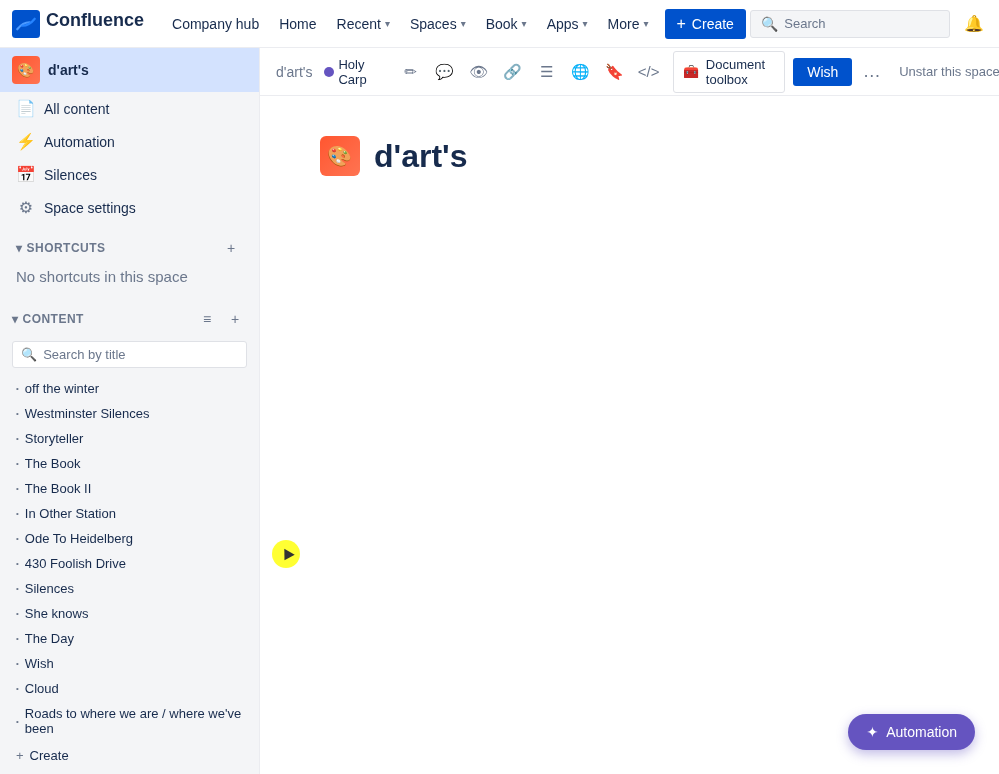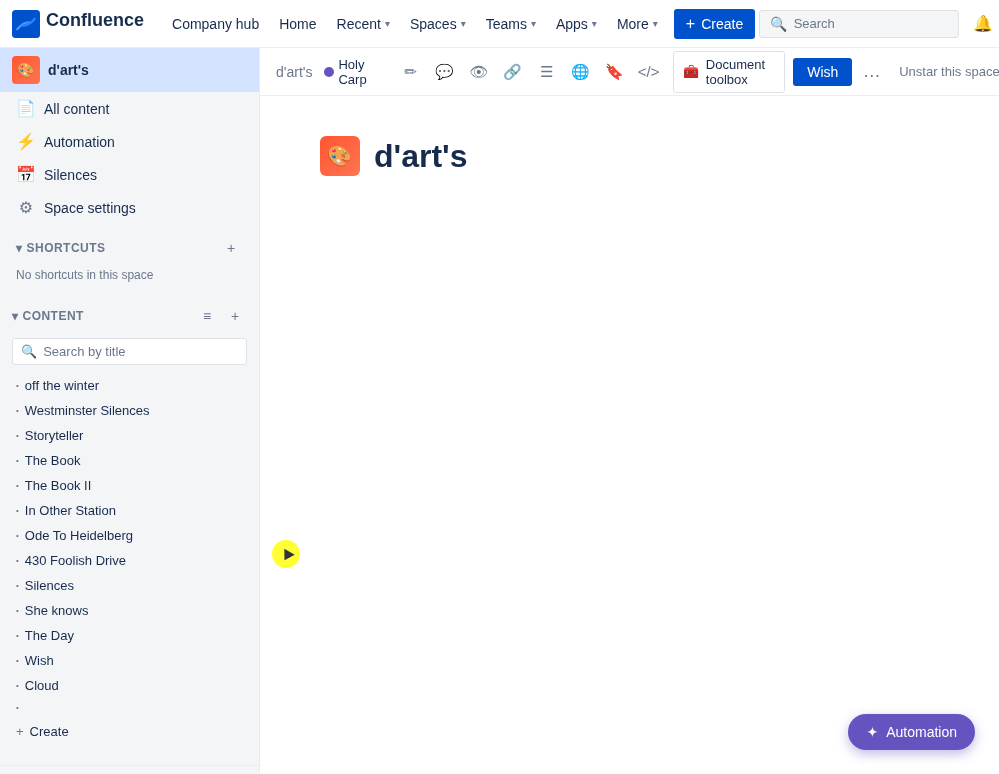--- a/index.html
+++ b/index.html
@@ -29,21 +29,21 @@
     .sidebar-space-icon { width: 28px; height: 28px; border-radius: 4px; background: linear-gradient(135deg, #FF5630 0%, #FF7452 100%); display: flex; align-items: center; justify-content: center; font-size: 14px; flex-shrink: 0; }
     .sidebar-space-name { font-size: 14px; font-weight: 600; color: #172B4D; }
     .sidebar-nav-item { display: flex; align-items: center; gap: 8px; padding: 7px 16px; cursor: pointer; font-size: 14px; color: #172B4D; }
     .sidebar-nav-icon { color: #6B778C; font-size: 16px; width: 20px; text-align: center; }
 
     .sidebar-section { padding: 8px 12px 4px; }
     .sidebar-section-header { display: flex; align-items: center; justify-content: space-between; padding: 4px 4px; cursor: pointer; }
     .sidebar-section-title { font-size: 12px; font-weight: 600; color: #6B778C; text-transform: uppercase; letter-spacing: 0.04em; display: flex; align-items: center; gap: 4px; }
     .sidebar-section-actions { display: flex; gap: 4px; }
     .sidebar-action-btn { width: 24px; height: 24px; border-radius: 3px; display: flex; align-items: center; justify-content: center; cursor: pointer; color: #6B778C; font-size: 14px; }
-    .sidebar-no-shortcuts { font-size: 12px; color: #6B778C; padding: 4px 4px 8px; }
+    .sidebar-no-shortcuts { font-size: 15px; color: #6B778C; padding: 4px 4px 8px; }
 
     .content-section { padding: 4px 0; }
     .content-section-header { display: flex; align-items: center; justify-content: space-between; padding: 6px 12px; cursor: pointer; }
     .content-section-title { font-size: 12px; font-weight: 600; color: #6B778C; text-transform: uppercase; letter-spacing: 0.04em; display: flex; align-items: center; gap: 4px; }
     .content-actions { display: flex; gap: 4px; }
 
     .search-by-title { margin: 4px 12px 8px; display: flex; align-items: center; background: #fff; border: 1px solid #DFE1E6; border-radius: 3px; padding: 5px 8px; gap: 6px; }
     .search-by-title input { border: none; outline: none; font-size: 13px; color: #172B4D; width: 100%; background: transparent; }
     .search-by-title input::placeholder { color: #6B778C; }
 
@@ -104,21 +104,21 @@
   </div>
   <div class="nav-item">
     <span>Recent</span>
     <span class="nav-chevron">▾</span>
   </div>
   <div class="nav-item">
     <span>Spaces</span>
     <span class="nav-chevron">▾</span>
   </div>
   <div class="nav-item">
-    <span>Teams</span>
+    <span>Book</span>
     <span class="nav-chevron">▾</span>
   </div>
   <div class="nav-item">
     <span>Apps</span>
     <span class="nav-chevron">▾</span>
   </div>
   <div class="nav-item">
     <span>More</span>
     <span class="nav-chevron">▾</span>
   </div>
@@ -245,20 +245,21 @@
         <li class="list-item">
             <span class="content-list-dot">•</span>
             <span>Wish</span>
           </li>
         <li class="list-item">
             <span class="content-list-dot">•</span>
             <span>Cloud</span>
           </li>
         <li class="list-item">
             <span class="content-list-dot">•</span>
+            <span>Roads to where we are / where we've been</span>
           </li>
       </ul>
 
       <div class="create-btn">
         <span style="color:#6B778C;">+</span>
         <span>Create</span>
       </div>
     </div>
 
     <div class="apps-section">

